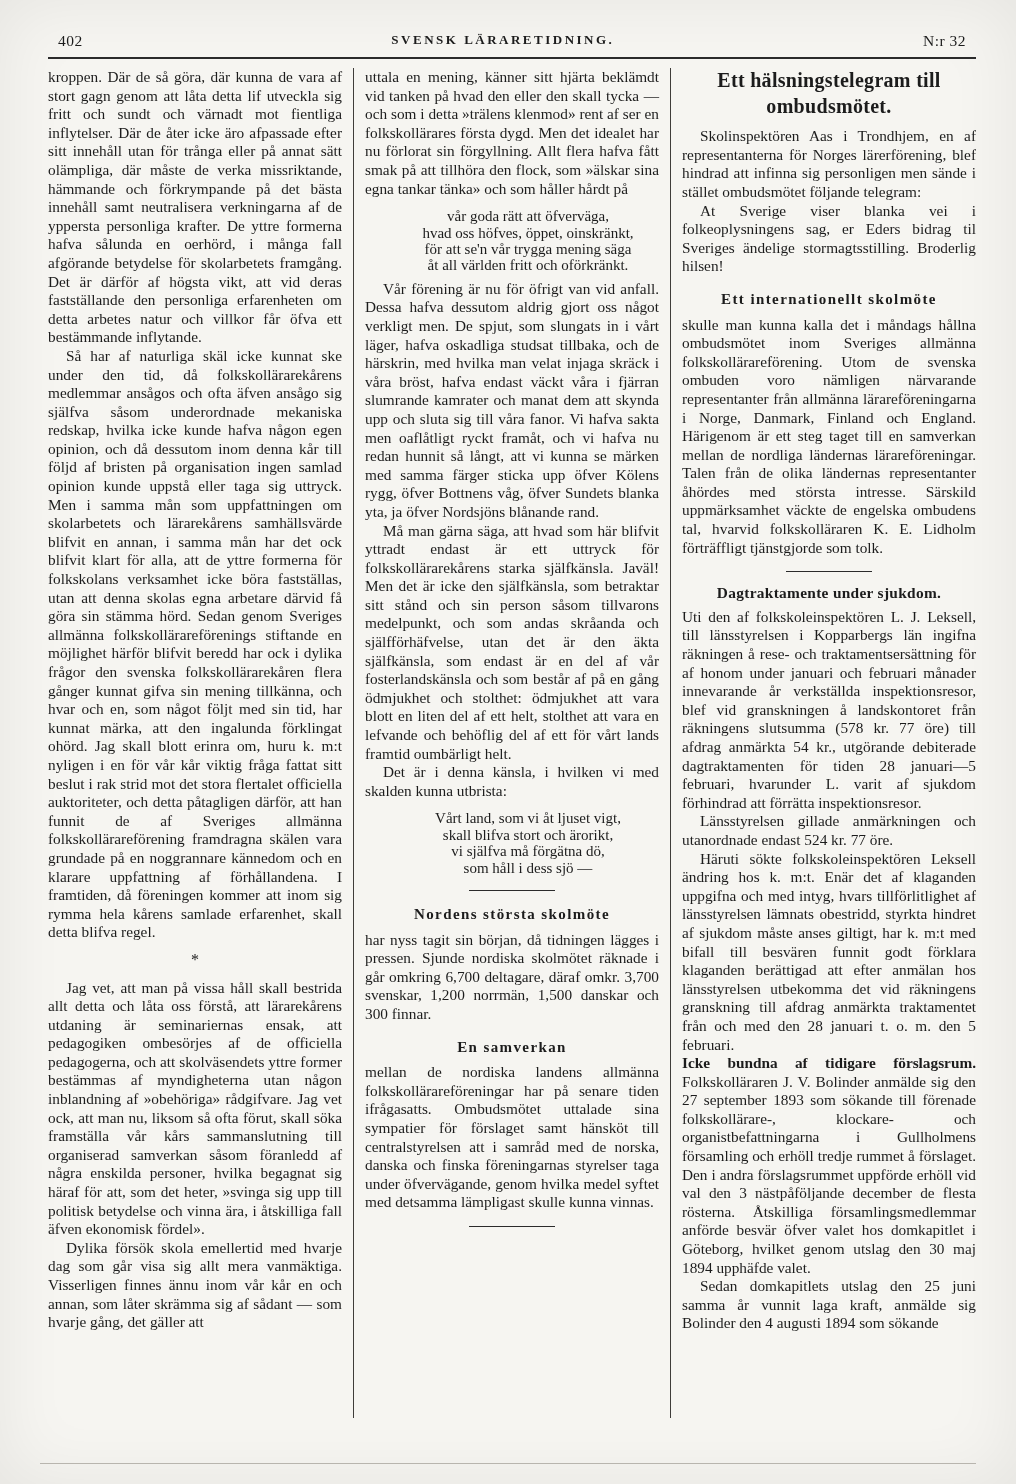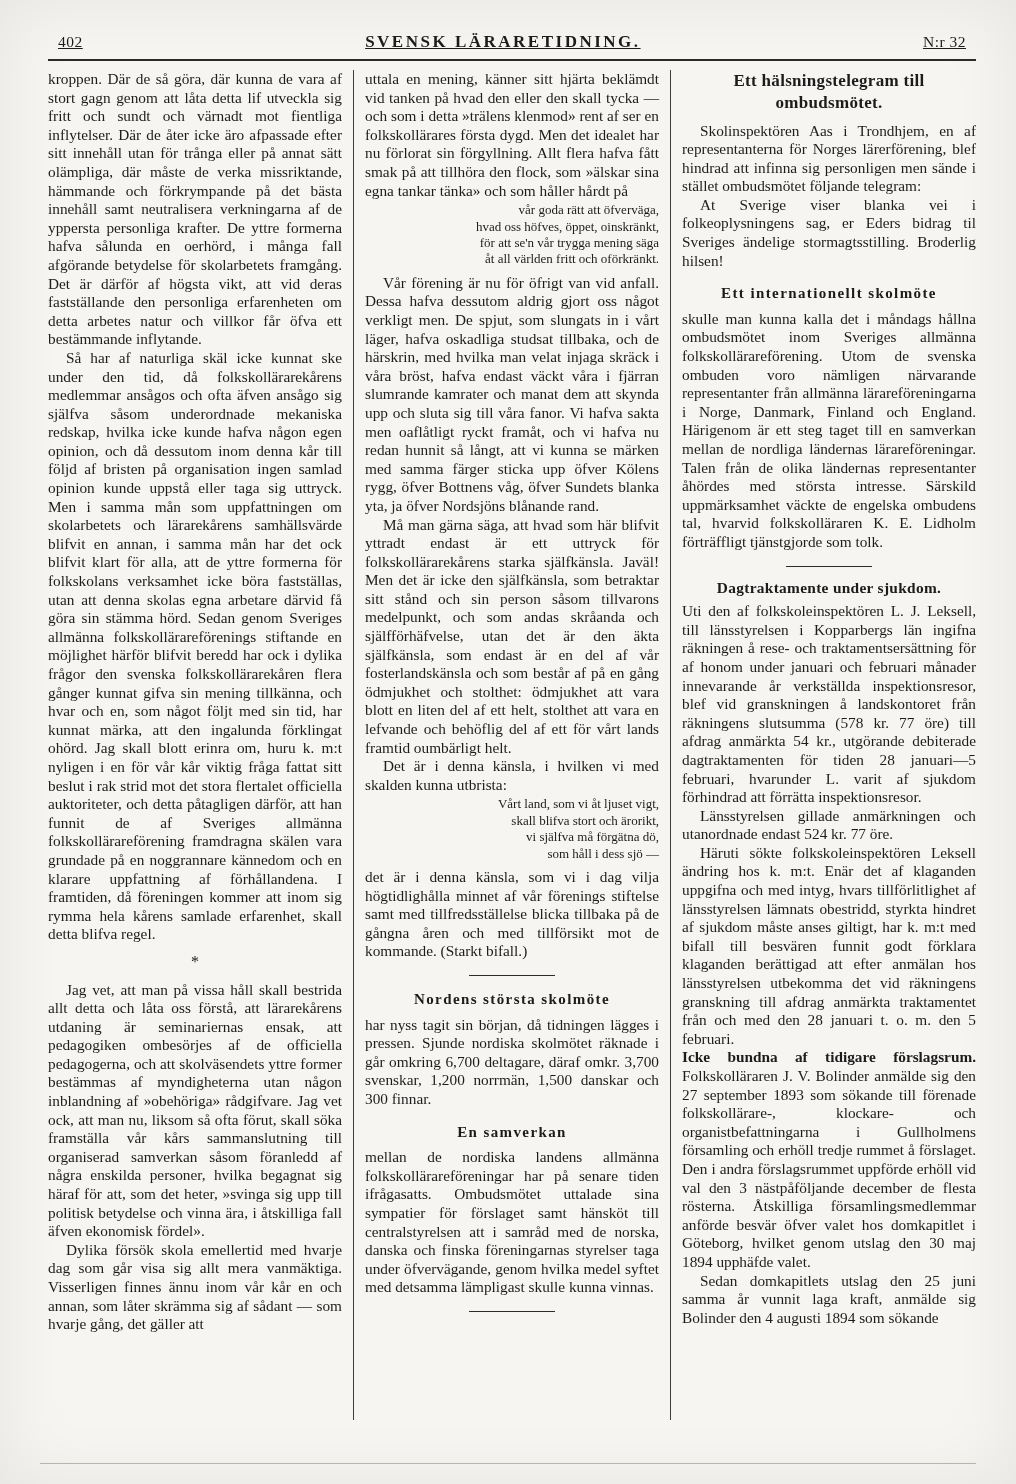--- a/index.html
+++ b/index.html
@@ -11,49 +11,48 @@
     color:var(--ink,#1c1c1c);
   }
   .page {
     width:1016px; height:1484px;
     background:var(--paper,#f6f5f1);
     position:relative; overflow:hidden;
     padding:32px 40px 0 48px;
     box-shadow: inset 0 0 70px rgba(0,0,0,0.07);
   }
   .running-head {
-    display:flex; align-items:center; justify-content:space-between;
+    display:flex; align-items:flex-start; justify-content:space-between;
     padding:0 10px 7px 10px;
-    text-decoration:underline;
   }
   .pageno, .issueno { font-size:15.5px; letter-spacing:0.5px; }
   .masthead {
-    font-weight:bold; font-size:17px; letter-spacing:2.5px;
+    font-weight:bold; font-size:13px; letter-spacing:2.5px;
     text-align:center; flex:1;
   }
   .head-rule { border-top:2px solid #2b2b2b; margin:0 0 9px 0; }
   .columns {
     display:flex; height:1350px; overflow:hidden;
     font-size:15.3px; line-height:18.6px; text-align:justify;
   }
   .column { flex:1 1 0; min-width:0; }
   .vrule { width:1px; background:#3f3d3a; margin:0 11px; flex:0 0 auto; }
   p.para { text-indent:18px; margin:0; }
   p.para.noindent { text-indent:0; }
   p.para strong { font-weight:700; }
   .verse {
-    font-size:13px; line-height:16.4px; text-align:right;
-    margin:2px 0 6px 32px;
+    font-size:15px; line-height:16.4px; text-align:center;
+    margin:10px 0 6px 32px;
   }
   .colhead {
     font-size:15px; letter-spacing:1.4px; text-align:center;
     font-weight:700; margin:14px 0 7px;
   }
   .headline {
-    font-size:17px; letter-spacing:0.3px; line-height:1.28;
+    font-size:20px; letter-spacing:0.3px; line-height:1.28;
     text-align:center; font-weight:700; margin:0 12px 8px;
   }
   .boldhead {
     font-size:15.4px; letter-spacing:0.3px; text-align:center;
     font-weight:700; margin:12px 0 5px;
   }
   .star { text-align:center; font-size:16px; margin:9px 0; }
   .rule { width:86px; border-top:1px solid #2b2b2b; margin:14px auto 9px; }
   .foot-rule {
     position:absolute; left:40px; right:40px; bottom:20px;
@@ -89,21 +88,20 @@
         </div>
         <p class="para">Vår förening är nu för öfrigt van vid anfall. Dessa hafva dessutom aldrig gjort oss något verkligt men. De spjut, som slungats in i vårt läger, hafva oskadliga studsat tillbaka, och de härskrin, med hvilka man velat injaga skräck i våra bröst, hafva endast väckt våra i fjärran slumrande kamrater och manat dem att skynda upp och sluta sig till våra fanor. Vi hafva sakta men oaflåtligt ryckt framåt, och vi hafva nu redan hunnit så långt, att vi kunna se märken med samma färger sticka upp öfver Kölens rygg, öfver Bottnens våg, öfver Sundets blanka yta, ja öfver Nordsjöns blånande rand.</p>
         <p class="para">Må man gärna säga, att hvad som här blifvit yttradt endast är ett uttryck för folkskollärarekårens starka själfkänsla. Javäl! Men det är icke den själfkänsla, som betraktar sitt stånd och sin person såsom tillvarons medelpunkt, och som andas skråanda och själfförhäfvelse, utan det är den äkta själfkänsla, som endast är en del af vår fosterlandskänsla och som består af på en gång ödmjukhet och stolthet: ödmjukhet att vara blott en liten del af ett helt, stolthet att vara en lefvande och behöflig del af ett för vårt lands framtid oumbärligt helt.</p>
         <p class="para">Det är i denna känsla, i hvilken vi med skalden kunna utbrista:</p>
         <div class="verse">
           <div>Vårt land, som vi åt ljuset vigt,</div>
           <div>skall blifva stort och ärorikt,</div>
           <div>vi själfva må förgätna dö,</div>
           <div>som håll i dess sjö —</div>
         </div>
-        <p class="para noindent">det är i denna känsla, som vi i dag vilja högtidlighålla minnet af vår förenings stiftelse samt med tillfredsställelse blicka tillbaka på de gångna åren och med tillförsikt mot de kommande. (Starkt bifall.)</p>
         <div class="rule"></div>
         <h3 class="colhead">Nordens största skolmöte</h3>
         <p class="para noindent">har nyss tagit sin början, då tidningen lägges i pressen. Sjunde nordiska skolmötet räknade i går omkring 6,700 deltagare, däraf omkr. 3,700 svenskar, 1,200 norrmän, 1,500 danskar och 300 finnar.</p>
         <h3 class="colhead">En samverkan</h3>
         <p class="para noindent">mellan de nordiska landens allmänna folkskollärareföreningar har på senare tiden ifrågasatts. Ombudsmötet uttalade sina sympatier för förslaget samt hänsköt till centralstyrelsen att i samråd med de norska, danska och finska föreningarnas styrelser taga under öfvervägande, genom hvilka medel syftet med detsamma lämpligast skulle kunna vinnas.</p>
         <div class="rule"></div>
       </section>
     <div class="vrule"></div>
     <section class="column">
         <h2 class="headline">Ett hälsningstelegram till ombudsmötet.</h2>

